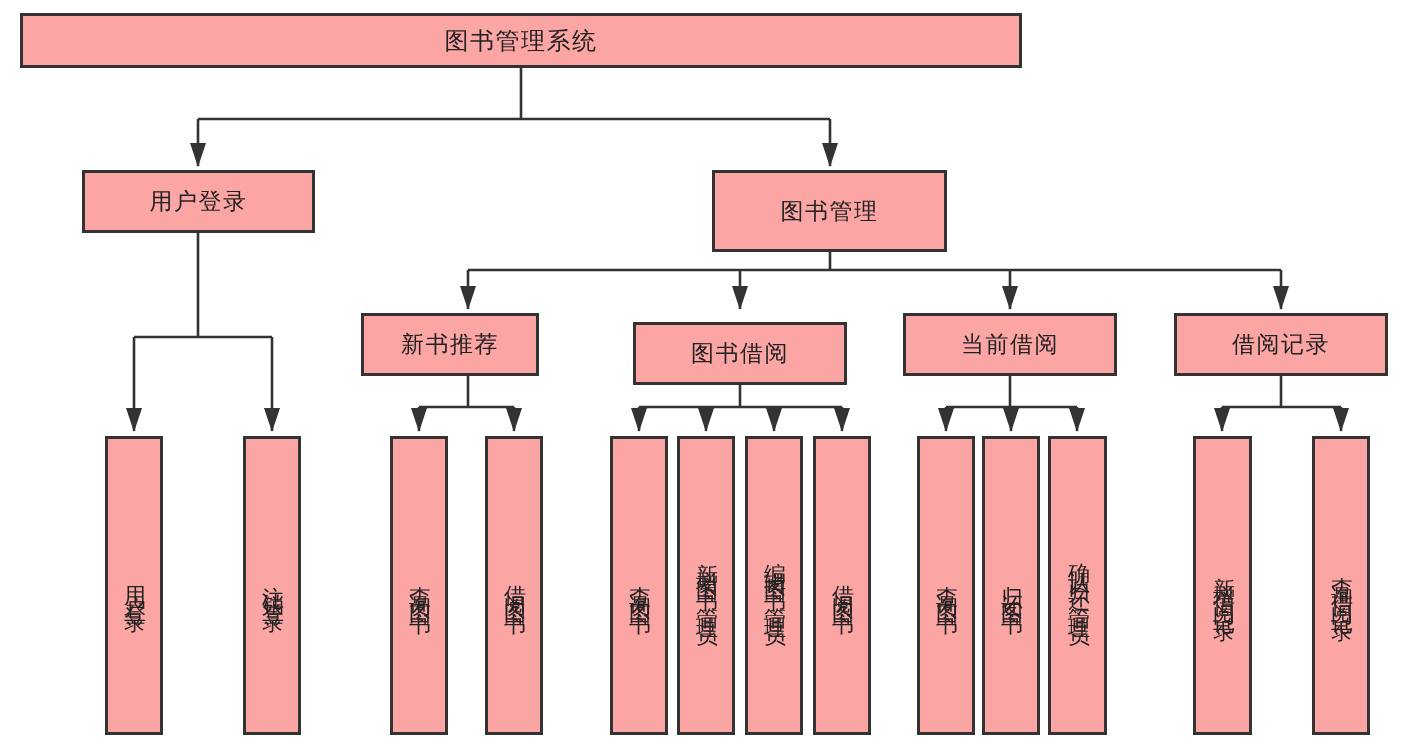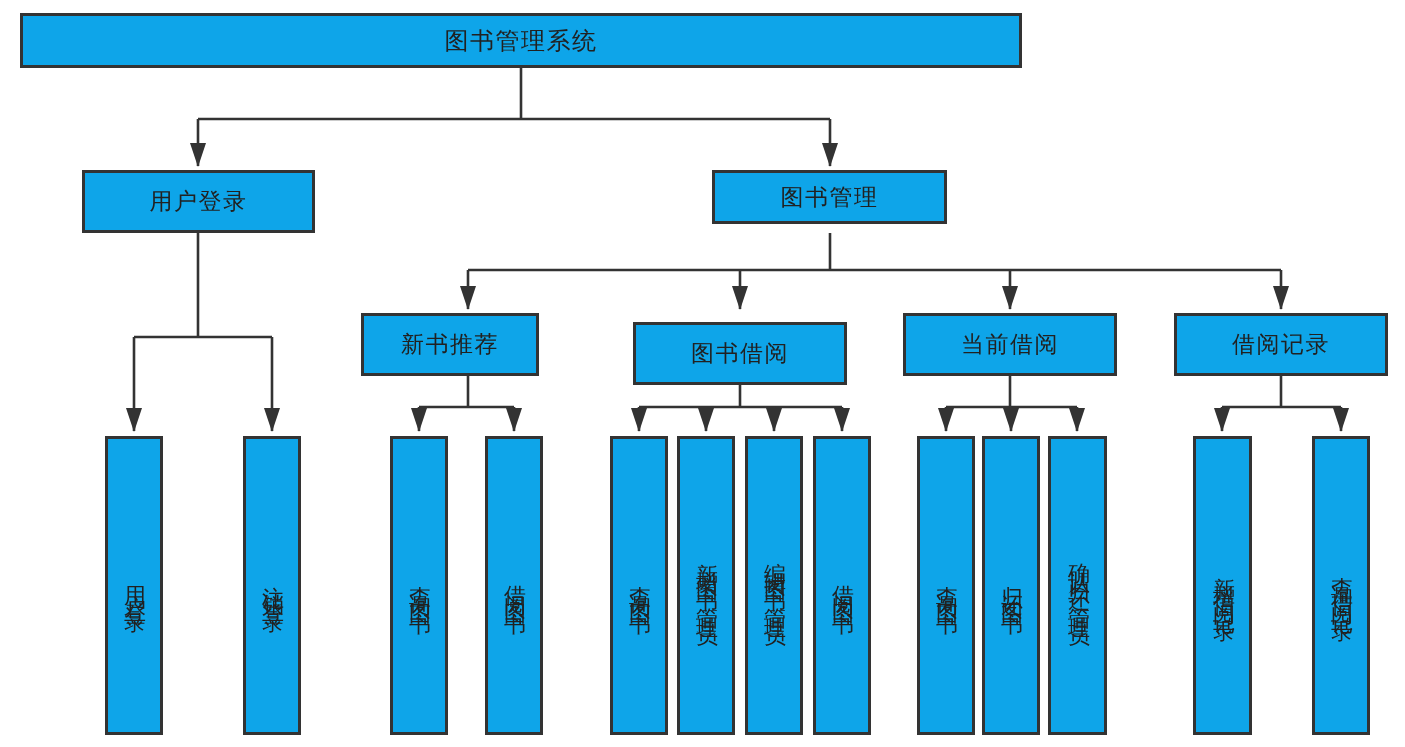--- a/index.html
+++ b/index.html
@@ -15,21 +15,21 @@
     background:var(--bg);
     font-family:"Liberation Sans","DejaVu Sans",sans-serif;
     color:var(--text);
     overflow:hidden;
   }
   #wires{position:absolute;left:0;top:0;z-index:1;}
   .node{
     position:absolute;
     box-sizing:border-box;
     border:3px solid var(--line);
-    background:#0ea5e9;
+    background:#fca5a5;
     z-index:2;
   }
   .node-h{
     display:flex;align-items:center;justify-content:center;
     font-size:23px;
     letter-spacing:1.5px;
     white-space:nowrap;
   }
   .node-root{font-size:24px;}
   .node-v{
@@ -101,21 +101,21 @@
       <path d="M1281,376 V407"></path>
       <path d="M1222,407 H1341"></path>
       <path d="M1222,407 V431" marker-end="url(#ah)"></path>
       <path d="M1341,407 V431" marker-end="url(#ah)"></path>
     </g>
   </svg>
 
   <div class="node node-h node-root" style="left:20px;top:13px;width:1002px;height:55px;">图书管理系统</div>
 
   <div class="node node-h" style="left:82px;top:170px;width:233px;height:63px;">用户登录</div>
-  <div class="node node-h" style="left:712px;top:170px;width:235px;height:54px;text-align:center;">图书管理</div>
+  <div class="node node-h" style="left:712px;top:170px;width:235px;height:82px;text-align:center;">图书管理</div>
 
   <div class="node node-h" style="left:361px;top:313px;width:178px;height:63px;">新书推荐</div>
   <div class="node node-h" style="left:633px;top:322px;width:214px;height:63px;">图书借阅</div>
   <div class="node node-h" style="left:903px;top:313px;width:214px;height:63px;text-align:right;">当前借阅</div>
   <div class="node node-h" style="left:1174px;top:313px;width:214px;height:63px;">借阅记录</div>
 
   <div class="node node-v" style="left:105px;top:436px;width:58px;height:299px;">用户登录</div>
   <div class="node node-v" style="left:243px;top:436px;width:58px;height:299px;">注销登录</div>
 
   <div class="node node-v" style="left:390px;top:436px;width:58px;height:299px;">查询图书</div>

